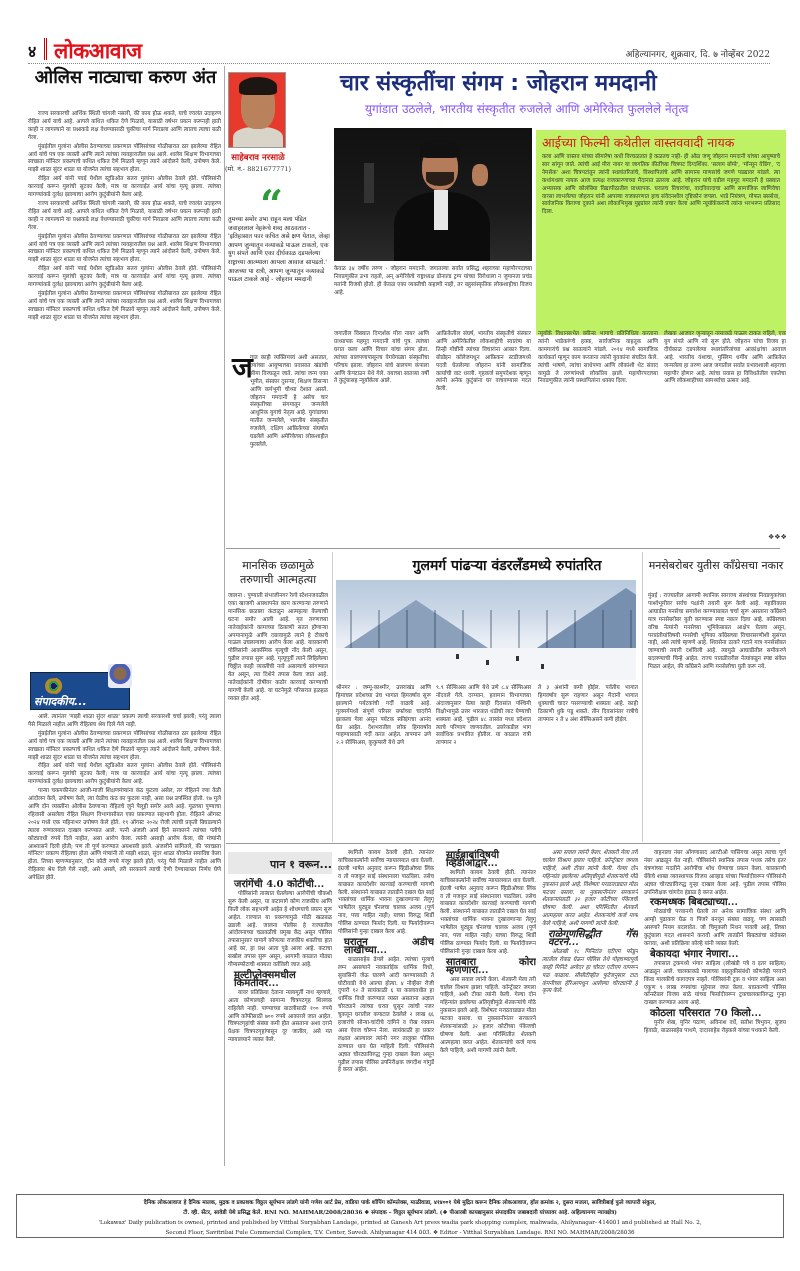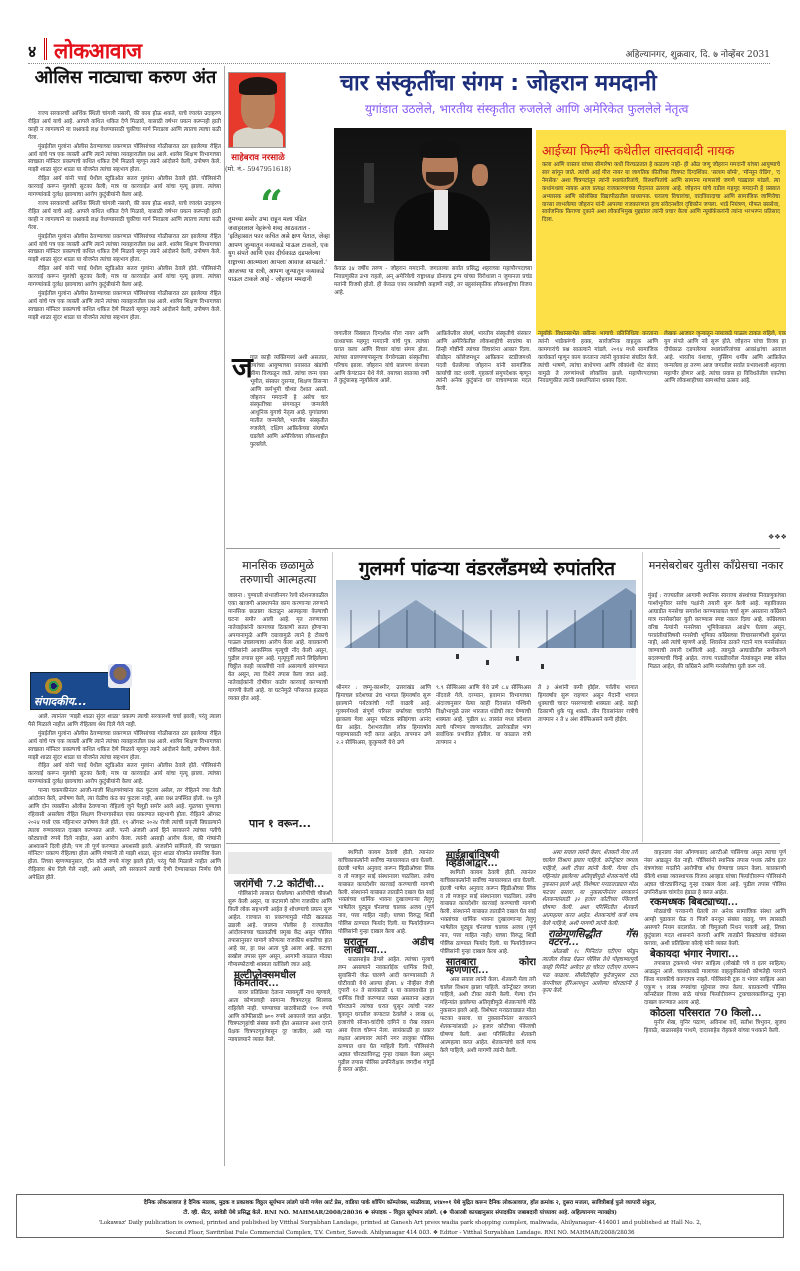--- a/index.html
+++ b/index.html
@@ -39,74 +39,74 @@
   .main-sub { left: 365px; top: 100px; width: 440px; font-size: 12px; color: #8b5cf6; font-family: "DejaVu Sans", sans-serif; white-space: nowrap; }
   .photo-main { left: 334px; top: 128px; width: 198px; height: 133px; background: linear-gradient(180deg, #111 0%, #1a1a1a 60%, #2a2a2a 100%); overflow: hidden; }
   .mic { position: absolute; left: 30px; top: 35px; width: 10px; height: 40px; background: #333; }
   .person-head { position: absolute; left: 88px; top: 18px; width: 36px; height: 44px; border-radius: 45%; background: #b47c5a; }
   .person-hair { position: absolute; left: 86px; top: 12px; width: 40px; height: 18px; border-radius: 50% 50% 20% 20%; background: #111; }
   .person-beard { position: absolute; left: 92px; top: 44px; width: 28px; height: 14px; border-radius: 0 0 50% 50%; background: #2a1f18; }
   .person-suit { position: absolute; left: 60px; top: 64px; width: 96px; height: 72px; border-radius: 45% 45% 0 0; background: #0c0c0c; }
   .person-shirt { position: absolute; left: 100px; top: 62px; width: 14px; height: 40px; background: #e8e8e8; }
   .person-hand { position: absolute; left: 138px; top: 36px; width: 16px; height: 22px; border-radius: 40%; background: #b47c5a; }
   .caption-main { left: 334px; top: 265px; width: 198px; height: 60px; }
-  .sidebar-box { left: 536px; top: 130px; width: 250px; height: 205px; background: #fde047; padding: 12px 6px; }
+  .sidebar-box { left: 536px; top: 130px; width: 250px; height: 205px; background: #bef264; padding: 4px 6px; }
   .sidebar-title { font-size: 12.5px; color: #d4141b; font-family: "DejaVu Sans", sans-serif; margin-bottom: 2px; white-space: nowrap; }
   .sidebar-text { height: 185px; }
 
   
   .dropcap { left: 232px; top: 354px; font-size: 28px; font-weight: bold; color: #111; line-height: 28px; }
   .main-col1 { left: 228px; top: 354px; width: 100px; height: 190px; padding-left: 22px; }
   .main-col2 { left: 334px; top: 330px; width: 95px; height: 214px; }
   .main-col3 { left: 436px; top: 330px; width: 95px; height: 214px; }
   .main-col4 { left: 538px; top: 330px; width: 120px; height: 214px; }
   .main-col5 { left: 664px; top: 330px; width: 122px; height: 214px; }
   .stars { left: 768px; top: 533px; font-size: 7px; color: #333; }
   .hrule-1 { left: 226px; right: 20px; top: 548px; border-top: 1px solid #999; }
 
   
   .h-tarun { left: 226px; top: 559px; width: 104px; text-align: center; font-size: 11px; line-height: 14px; color: #222; font-family: "DejaVu Sans", sans-serif; }
   .tarun-body { left: 228px; top: 592px; width: 100px; height: 245px; }
-  .h-gulmarg { left: 332px; top: 555px; width: 310px; text-align: center; font-size: 19px; font-weight: bold; color: #111; font-family: "DejaVu Sans", sans-serif; white-space: nowrap; }
+  .h-gulmarg { left: 352px; top: 555px; width: 310px; text-align: center; font-size: 14px; font-weight: bold; color: #111; font-family: "DejaVu Sans", sans-serif; white-space: nowrap; }
   .photo-gulmarg { left: 336px; top: 580px; width: 300px; height: 100px; background: linear-gradient(180deg, #b8c9dd 0%, #cdd9e8 35%, #e9eef5 60%, #f6f7f9 100%); overflow: hidden; }
   .mtn1 { position: absolute; left: -10px; top: 20px; width: 0; height: 0; border-left: 90px solid transparent; border-right: 90px solid transparent; border-bottom: 60px solid #8aa0bb; }
   .mtn2 { position: absolute; left: 180px; top: 8px; width: 0; height: 0; border-left: 110px solid transparent; border-right: 110px solid transparent; border-bottom: 74px solid #7890b0; }
   .snow { position: absolute; left: 0; top: 68px; width: 300px; height: 40px; background: #f3f5f8; }
   .pines { position: absolute; left: 0; top: 30px; width: 300px; height: 50px; background: repeating-linear-gradient(90deg, transparent 0 14px, rgba(40,60,80,0.35) 14px 16px, transparent 16px 28px); }
   .skier { position: absolute; width: 3px; height: 5px; background: #333; }
   .gulmarg-col1 { left: 336px; top: 684px; width: 95px; height: 150px; }
   .gulmarg-col2 { left: 436px; top: 684px; width: 95px; height: 150px; }
   .gulmarg-col3 { left: 538px; top: 684px; width: 100px; height: 150px; }
   .h-mns { left: 646px; top: 559px; width: 140px; text-align: center; font-size: 11px; line-height: 14px; color: #222; font-family: "DejaVu Sans", sans-serif; }
   .mns-body { left: 648px; top: 592px; width: 138px; height: 245px; }
   .hrule-2 { left: 226px; right: 20px; top: 843px; border-top: 1px solid #999; }
   .vrule-a { left: 332px; top: 552px; height: 290px; border-left: 1px solid #ccc; }
   .vrule-b { left: 642px; top: 552px; height: 290px; border-left: 1px solid #ccc; }
 
   
   .pan1-box { left: 228px; top: 852px; width: 104px; height: 22px; background: #e8e8e8; }
-  .pan1-label { left: 228px; top: 815px; width: 104px; text-align: center; font-size: 11px; font-weight: bold; color: #222; font-family: "DejaVu Sans", sans-serif; }
+  .pan1-label { left: 228px; top: 856px; width: 104px; text-align: right; font-size: 11px; font-weight: bold; color: #222; font-family: "DejaVu Sans", sans-serif; }
   .cont-col1 { left: 228px; top: 878px; width: 104px; height: 312px; }
   .cont-col2 { left: 338px; top: 849px; width: 96px; height: 341px; }
   .cont-col3 { left: 440px; top: 849px; width: 96px; height: 341px; }
   .cont-col4 { left: 542px; top: 849px; width: 96px; height: 341px; font-style: italic; }
   .cont-col5 { left: 644px; top: 849px; width: 142px; height: 341px; }
 
   
   .footer-box { left: 16px; top: 1194px; width: 768px; height: 44px; border: 1px solid #666; padding: 2px 4px; text-align: center; }
   .footer-line { font-size: 5.6px; line-height: 10px; color: #222; white-space: nowrap; overflow: hidden; }
   .footer-mr { font-weight: bold; }
 </style>
 </head>
 <body>
 
 <div class="abs masthead-num">४</div>
 <div class="abs masthead-bar"></div>
 <div class="abs masthead-logo">लोकआवाज</div>
-<div class="abs dateline">अहिल्यानगर, शुक्रवार, दि. ७ नोव्हेंबर 2031</div>
+<div class="abs dateline">अहिल्यानगर, शुक्रवार, दि. ७ नोव्हेंबर 2022</div>
 <div class="abs dotrule"></div>
 
 <div class="abs left-title">ओलिस नाट्याचा करुण अंत</div>
 <div class="abs col-text left-body">
   <p>राज्य सरकारची आर्थिक स्थिती चांगली नसली, की काय होऊ शकते, याचे ज्वलंत उदाहरण रोहित आर्य याचे आहे. आपले कथित थकित देणे मिळावे, यासाठी वर्षभर प्रयत्न करूनही हाती काही न लागल्याने या प्रश्नाकडे लक्ष वेधण्यासाठी चुकीचा मार्ग निवडला आणि त्यातच त्याचा बळी गेला.</p>
   <p>मुंबईतील मुलांना ओलीस ठेवण्याच्या प्रकरणात पोलिसांच्या गोळीबारात ठार झालेल्या रोहित आर्य यांचे पत्र एक व्यक्ती आणि त्याने त्यांच्या व्यवहारातील प्रश्न आले. शालेय शिक्षण विभागाच्या स्वच्छता मॉनिटर प्रकल्पाचे कथित थकित देणे मिळावे म्हणून त्याने आंदोलने केली, उपोषण केले. माझी शाळा सुंदर शाळा या योजनेत त्यांचा सहभाग होता.</p>
   <p>रोहित आर्य यांनी पवई येथील स्टुडिओत सतरा मुलांना ओलीस ठेवले होते. पोलिसांनी कारवाई करून मुलांची सुटका केली; मात्र या कारवाईत आर्य यांचा मृत्यू झाला. त्यांच्या मागण्यांकडे दुर्लक्ष झाल्याचा आरोप कुटुंबीयांनी केला आहे.</p>
   <p>राज्य सरकारची आर्थिक स्थिती चांगली नसली, की काय होऊ शकते, याचे ज्वलंत उदाहरण रोहित आर्य याचे आहे. आपले कथित थकित देणे मिळावे, यासाठी वर्षभर प्रयत्न करूनही हाती काही न लागल्याने या प्रश्नाकडे लक्ष वेधण्यासाठी चुकीचा मार्ग निवडला आणि त्यातच त्याचा बळी गेला.</p>
   <p>मुंबईतील मुलांना ओलीस ठेवण्याच्या प्रकरणात पोलिसांच्या गोळीबारात ठार झालेल्या रोहित आर्य यांचे पत्र एक व्यक्ती आणि त्याने त्यांच्या व्यवहारातील प्रश्न आले. शालेय शिक्षण विभागाच्या स्वच्छता मॉनिटर प्रकल्पाचे कथित थकित देणे मिळावे म्हणून त्याने आंदोलने केली, उपोषण केले. माझी शाळा सुंदर शाळा या योजनेत त्यांचा सहभाग होता.</p>
   <p>रोहित आर्य यांनी पवई येथील स्टुडिओत सतरा मुलांना ओलीस ठेवले होते. पोलिसांनी कारवाई करून मुलांची सुटका केली; मात्र या कारवाईत आर्य यांचा मृत्यू झाला. त्यांच्या मागण्यांकडे दुर्लक्ष झाल्याचा आरोप कुटुंबीयांनी केला आहे.</p>
@@ -123,21 +123,21 @@
   <p>पान्या चकमकीनंतर आजी-माजी शिक्षणमंत्र्यांना कंठ फुटला असेल, तर रोहितने ज्या वेळी आंदोलन केले, उपोषण केले, त्या वेळीच कंठ का फुटला नाही, असा प्रश्न उपस्थित होतो. १७ मुले आणि दोन व्यक्तींना ओलीस ठेवणाऱ्या रोहितचे जुने पैलूही समोर आले आहे. मूळच्या पुण्याचा रहिवासी असलेला रोहित शिक्षण विभागासोबत एका प्रकल्पात सहभागी होता. रोहितने ऑगस्ट २०२४ मध्ये एक महिनाभर उपोषण केले होते. १९ ऑगस्ट २०२४ रोजी त्यांची प्रकृती बिघडल्याने त्याला रुग्णालयात दाखल करण्यात आले. पत्नी अंजली आर्य हिने सरकारने त्यांच्या पतीचे कोट्यवधी रुपये दिले नाहीत, असा आरोप केला. त्यांनी असाही आरोप केला, की मंत्र्यांनी आश्वासने दिली होती; पण ती पूर्ण करण्यात अयशस्वी झाले. अंजलीने सांगितले, की 'स्वच्छता मॉनिटर' प्रकल्प रोहितचा होता आणि मंत्र्यांनी तो माझी शाळा, सुंदर शाळा योजनेत समाविष्ट केला होता. तिच्या म्हणण्यानुसार, दोन कोटी रुपये मंजूर झाले होते; परंतु पैसे मिळाले नाहीत आणि रोहितला श्रेय दिले गेले नाही, असे असले, तरी सरकारने त्याची देणी देण्याबाबत निर्णय घेणे अपेक्षित होते.</p>
 </div>
 <div class="abs vrule-left"></div>
 
 <div class="abs author-photo">
   <div class="author-shirt"></div>
   <div class="author-face"></div>
   <div class="author-hair"></div>
 </div>
 <div class="abs author-name">साहेबराव नरसाळे</div>
-<div class="abs author-phone">(मो. नं.- 5947951618)</div>
+<div class="abs author-phone">(मो. नं.- 8821677771)</div>
 <div class="abs quote-icon">“</div>
 <div class="abs pullquote">तुमच्या समोर उभा राहून मला पंडित जवाहरलाल नेहरूंचे शब्द आठवतात - 'इतिहासात फार कचित असे क्षण येतात, जेव्हा आपण जुन्यातून नव्याकडे पाऊल टाकतो, एक युग संपते आणि एका दीर्घकाळ दडपलेल्या राष्ट्राच्या आत्म्याला आपला आवाज सापडतो.' आजच्या या रात्री, आपण जुन्यातून नव्याकडे पाऊल टाकले आहे - जोहरान ममदानी</div>
 
 <div class="abs main-headline">चार संस्कृतींचा संगम : जोहरान ममदानी</div>
 <div class="abs main-sub">युगांडात उठलेले, भारतीय संस्कृतीत रुजलेले आणि अमेरिकेत फुललेले नेतृत्व</div>
 
 <div class="abs photo-main">
   <div class="mic"></div>
   <div class="person-suit"></div>
   <div class="person-shirt"></div>
@@ -182,21 +182,21 @@
 <div class="abs col-text gulmarg-col3">ते ३ अंशांनी कमी होईल. पर्वतीय भागात हिमवर्षाव सुरू राहणार असून मैदानी भागात धुक्याची चादर पसरण्याची शक्यता आहे. काही ठिकाणी धुके पडू शकते. तीन दिवसांनंतर रात्रीचे तापमान २ ते ४ अंश सेल्सिअसने कमी होईल.</div>
 <div class="abs vrule-b"></div>
 
 <div class="abs h-mns">मनसेबरोबर युतीस काँग्रेसचा नकार</div>
 <div class="abs col-text mns-body">मुंबई : राज्यातील आगामी स्थानिक स्वराज्य संस्थांच्या निवडणुकांच्या पार्श्वभूमीवर सर्वच पक्षांनी तयारी सुरू केली आहे. महाविकास आघाडीत मनसेचा समावेश करण्याबाबत चर्चा सुरू असताना काँग्रेसने मात्र मनसेबरोबर युती करण्यास स्पष्ट नकार दिला आहे. काँग्रेसच्या वरिष्ठ नेत्यांनी मनसेच्या भूमिकेबाबत आक्षेप घेतला असून, परप्रांतीयांविषयी मनसेची भूमिका काँग्रेसच्या विचारसरणीशी सुसंगत नाही, असे त्यांचे म्हणणे आहे. शिवसेना ठाकरे गटाने मात्र मनसेसोबत जाण्याची तयारी दर्शविली आहे. त्यामुळे आघाडीतील समीकरणे बदलण्याची चिन्हे आहेत. राज्य पातळीवरील नेत्यांकडून स्पष्ट संकेत मिळत आहेत, की काँग्रेसने आणि मनसेलोचा युती करू नये.</div>
 <div class="abs hrule-2"></div>
 
 <div class="abs pan1-box"></div>
 <div class="abs pan1-label">पान १ वरून...</div>
 <div class="abs col-text cont-col1">
-  <div class="sub-h">जरांगेंची 7.2 कोटींची...</div>
+  <div class="sub-h">जरांगेंची 4.0 कोटींची...</div>
   <p>पोलिसांनी ताब्यात घेतलेल्या आरोपींची चौकशी सुरू केली असून, या कटामागे कोण राजकीय आणि किती लोक सहभागी आहेत हे शोधण्याचे प्रयत्न सुरू आहेत. राज्यात या प्रकरणामुळे मोठी खळबळ उडाली आहे. जालना पोलीस हे राज्यातील आंदोलनाच्या चळवळीचे प्रमुख केंद्र असून पोलिस तपासानुसार यामागे कोणत्या राजकीय शक्तीचा हात आहे का, हा प्रश्न आता पुढे आला आहे. कटाचा सखोल तपास सुरू असून, आगामी काळात मोठ्या गौप्यस्फोटाची शक्यता वर्तविली जात आहे.</p>
   <div class="sub-h">मल्टीप्लेक्समधील किमतीवर...</div>
   <p>यावर प्रतिक्रिया देताना न्यायमूर्ती नाथ म्हणाले, आता कोणालाही सामान्य चित्रपटगृह शिल्लक राहिलेले नाही. पाण्याच्या बाटलीसाठी १०० रुपये आणि कॉफीसाठी ७०० रुपये आकारले जात आहेत. चित्रपटगृहांची संख्या कमी होत असताना अशा दराने प्रेक्षक चित्रपटगृहांपासून दूर जातील, असे मत न्यायालयाने व्यक्त केले.</p>
 </div>
 <div class="abs col-text cont-col2">
   <p>स्थगिती कायम ठेवली होती. त्यानंतर याचिकाकर्त्यांनी सर्वोच्च न्यायालयात धाव घेतली. इंग्रजी भाषेत अनुवाद करून व्हिडीओच्या लिंक व तो मजकूर साई संस्थानाला पाठविला. तसेच याबाबत कायदेशीर कारवाई करण्याची मागणी केली. संस्थानने याबाबत तातडीने दखल घेत साई भक्तांच्या धार्मिक भावना दुखावणाऱ्या तेलुगू भाषेतील युट्यूब चॅनलचा चालक अजय (पूर्ण नाव, पत्ता माहित नाही) याच्या विरुद्ध शिर्डी पोलिस ठाण्यात फिर्याद दिली. या फिर्यादीवरून पोलिसांनी गुन्हा दाखल केला आहे.</p>
   <div class="sub-h">घरातून अडीच लाखांच्या...</div>
   <p>बाळासाहेब ढेपले आहेत. त्यांच्या मुलाचे लग्न असल्याने नवकर्ताईक धार्मिक विधी, सुवासिनी जेऊ घालणे आदी करण्यासाठी ते घोटीवाडी येथे आल्या होत्या. ४ नोव्हेंबर रोजी दुपारी १२ ते सायंकाळी ६ या कालावधीत हा धार्मिक विधी करण्यात व्यस्त असताना अज्ञात चोरट्याने त्यांच्या घरात घुसून त्यांची नजर चुकवून घरातील कपाटात ठेवलेले २ लाख ६६ हजारांचे सोन्या-चांदीचे दागिने व रोख रक्कम असा ऐवज चोरून नेला. सायंकाळी हा प्रकार लक्षात आल्यावर त्यांनी नगर तालुका पोलिस ठाण्यात धाव घेत माहिती दिली. पोलिसांनी अज्ञात चोरट्याविरुद्ध गुन्हा दाखल केला असून पुढील तपास पोलिस उपनिरीक्षक जगदीश गांगुर्डे हे करत आहेत.</p>
 </div>
 <div class="abs col-text cont-col3">

